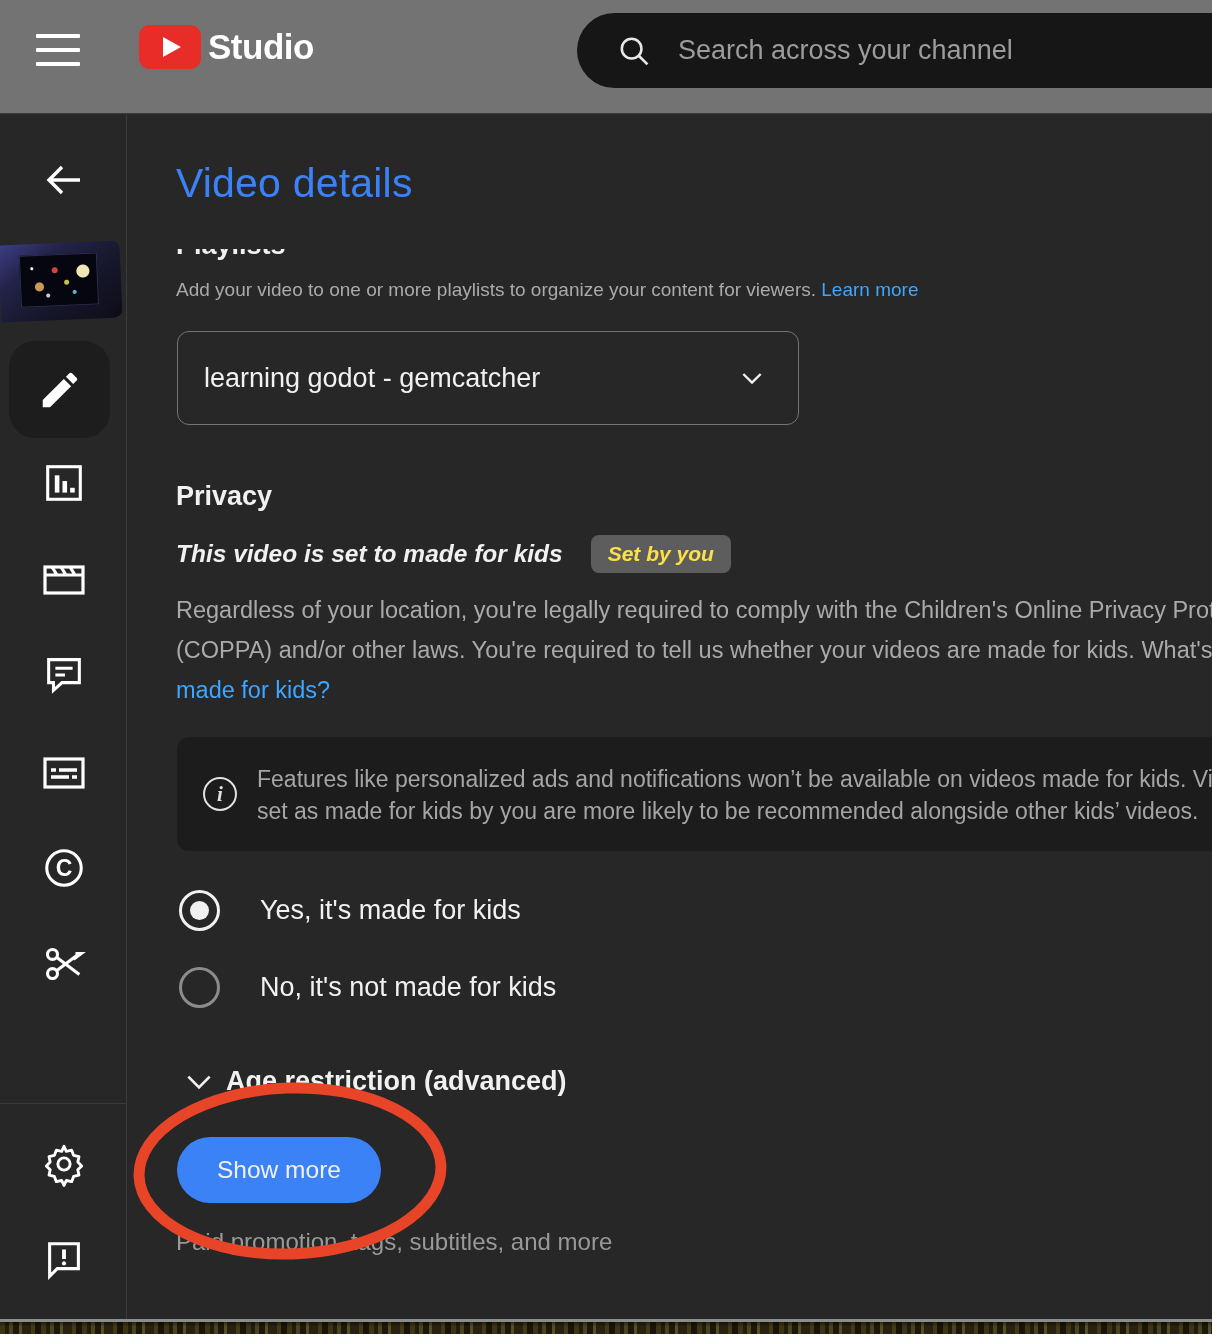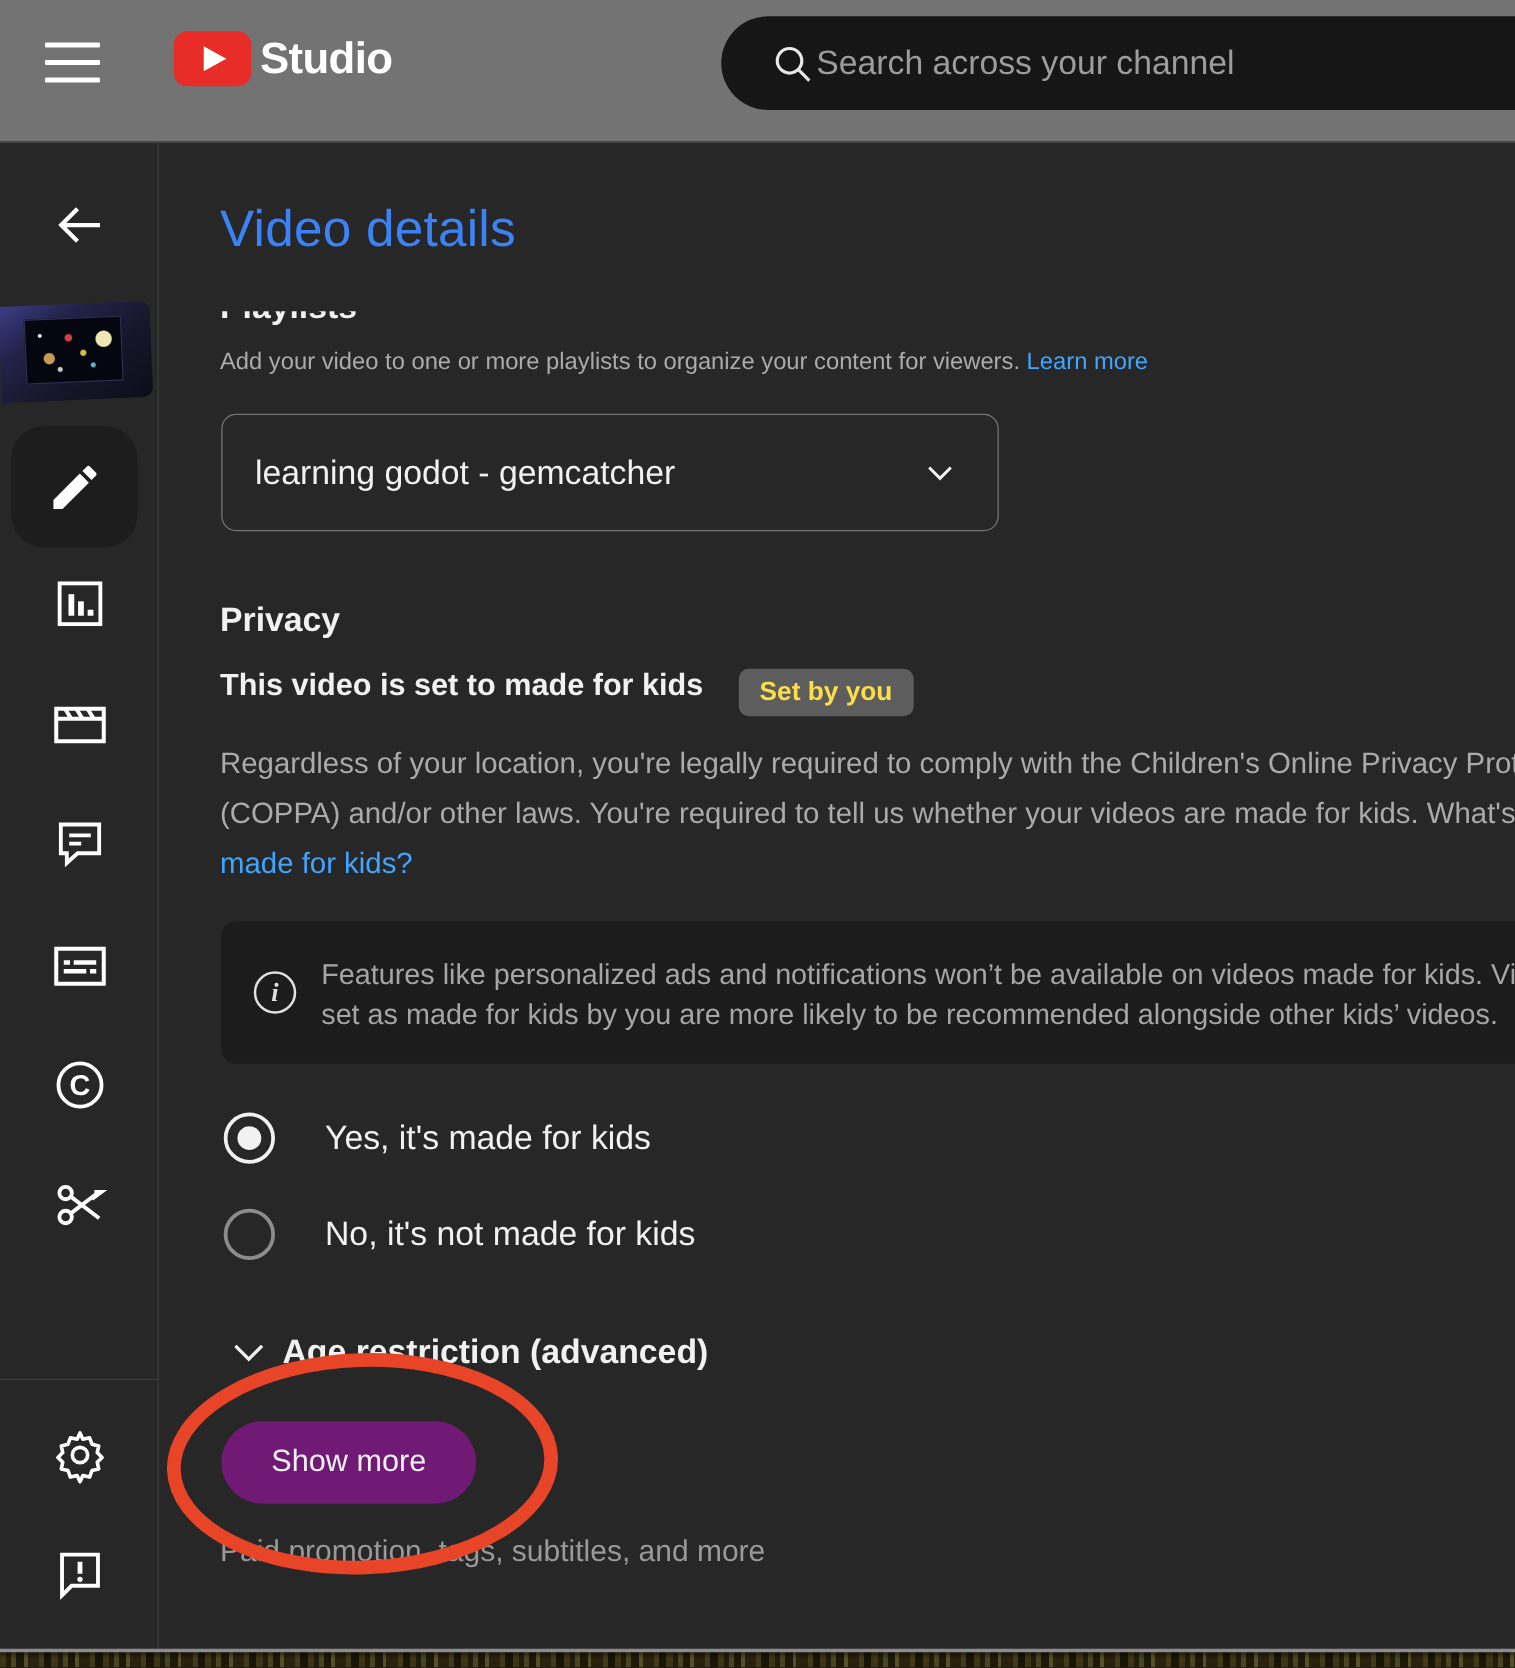--- a/index.html
+++ b/index.html
@@ -48,21 +48,21 @@
   }
   .searchbar {
     position: absolute; left: 577px; top: 13px;
     width: 680px; height: 75px;
     background: #161616; border-radius: 38px;
     display: flex; align-items: center;
   }
   .searchbar svg { margin-left: 38px; flex: 0 0 auto; }
   .searchbar input {
     background: transparent; border: none; outline: none;
-    color: #e8e8e8; font-size: 27px; width: 480px;
+    color: #e8e8e8; font-size: 27px; margin-left: 25px; width: 480px;
     font-family: "Liberation Sans", sans-serif;
   }
   .searchbar input::placeholder { color: #9c9c9c; opacity: 1; }
 
   
   .sidebar {
     position: absolute; left: 0; top: 114px;
     width: 127px; height: 1206px;
     background: #272727;
     border-right: 1px solid #3b3b3b;
@@ -133,21 +133,21 @@
     white-space: nowrap; overflow: hidden; flex: 1;
   }
   .playlist-select svg { margin-right: 30px; flex: 0 0 auto; }
 
   .audience-heading {
     position: absolute; left: 176px; top: 481px;
     font-size: 27px; font-weight: 700; color: #f1f1f1;
   }
   .mfk-row {
     position: absolute; left: 176px; top: 535px;
-    display: flex; 
+    display: flex; align-items: center; font-style: italic;
   }
   .mfk-status { font-size: 24.5px; font-weight: 700; color: #f1f1f1; }
   .mfk-badge {
     margin-left: 28px; background: #5d5d5d; border-radius: 8px;
     padding: 7px 17px; font-size: 21px; font-weight: 700; color: #fde047;
   }
   .legal { position: absolute; left: 176px; top: 590px; font-size: 23.5px; color: #aaaaaa; }
   .legal div { white-space: nowrap; height: 40px; line-height: 40px; }
 
   .infobox {
@@ -183,21 +183,21 @@
   .age-row {
     position: absolute; left: 183px; top: 1066px;
     display: flex; align-items: center; cursor: pointer;
   }
   .age-row svg { flex: 0 0 auto; }
   .age-label { margin-left: 11px; font-size: 27px; font-weight: 700; color: #f1f1f1; }
 
   .show-more-btn {
     position: absolute; left: 177px; top: 1137px;
     width: 204px; height: 66px; border-radius: 33px;
-    background: #701a75; border: none; cursor: pointer;
+    background: #3b82f6; border: none; cursor: pointer;
     color: #f1f1f1; font-size: 24.5px;
     font-family: "Liberation Sans", sans-serif;
     display: flex; align-items: center; justify-content: center;
   }
   .more-hint {
     position: absolute; left: 176px; top: 1228px;
     font-size: 24px; color: #999999;
   }
   .annotation { position: absolute; left: 125px; top: 1075px; z-index: 9; pointer-events: none; }
 

